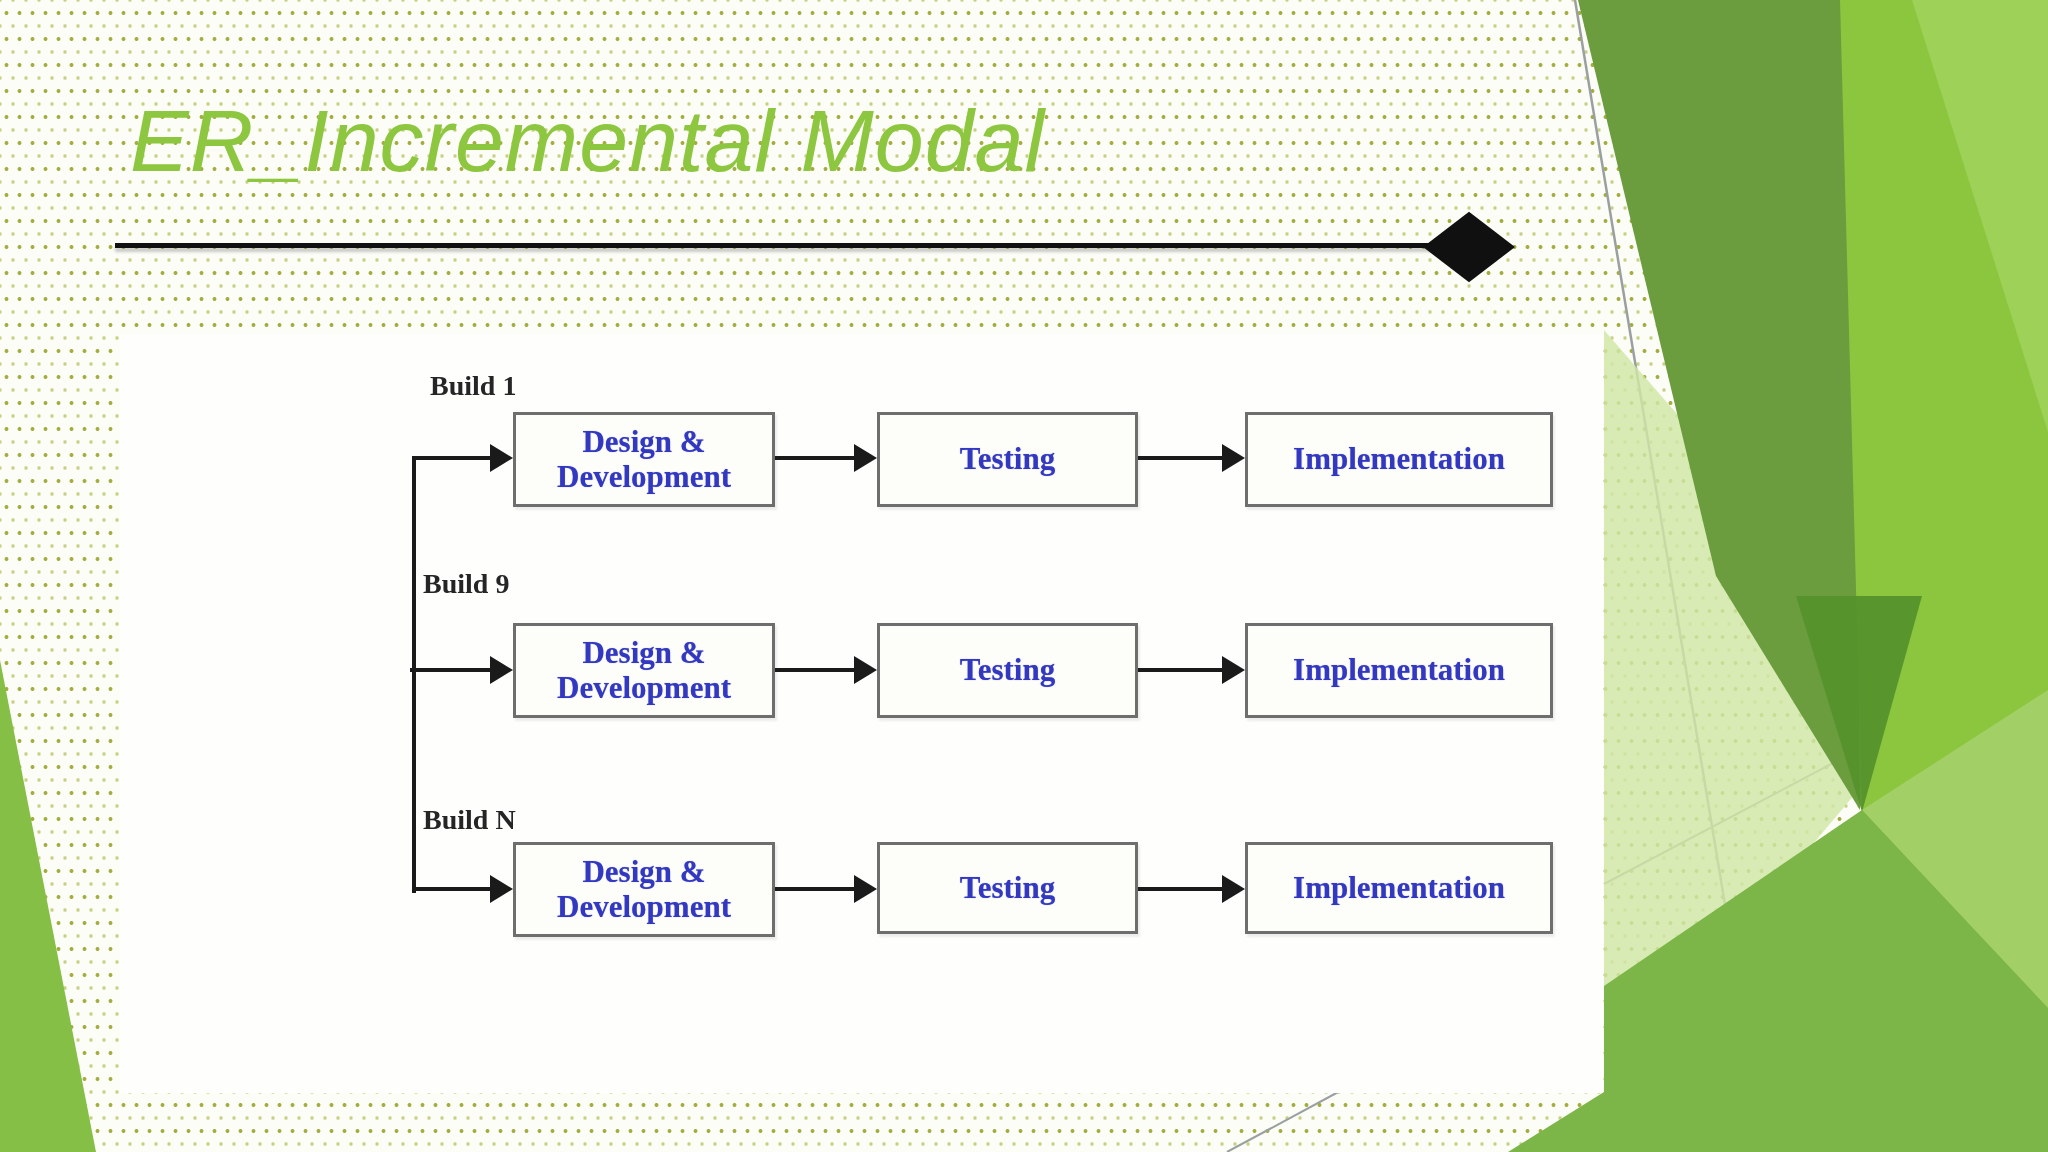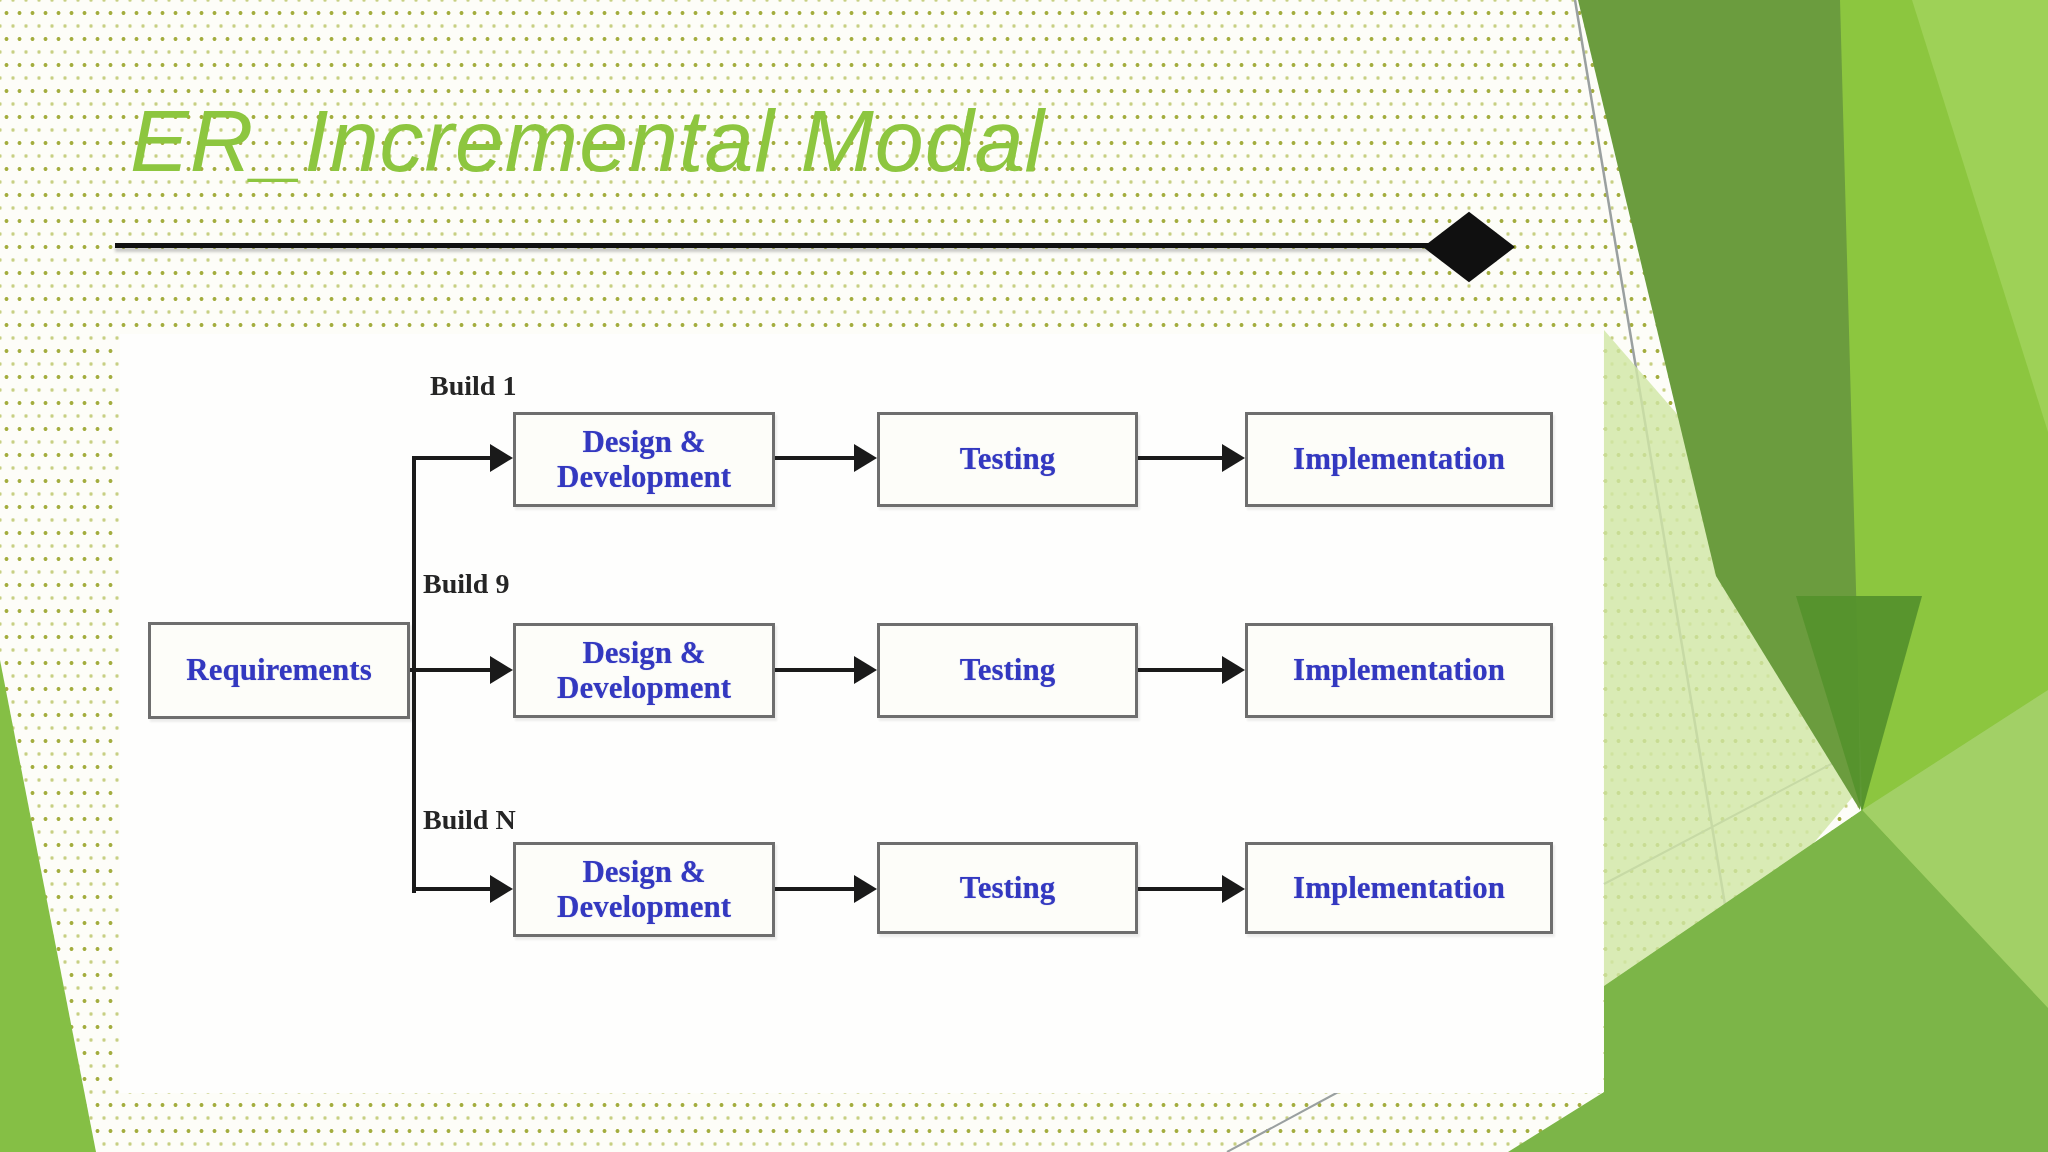--- a/index.html
+++ b/index.html
@@ -112,23 +112,20 @@
   <div class="slide-title">ER_Incremental Modal</div>
   <div class="title-rule"></div>
   <div class="title-diamond"></div>
 
   <div class="diagram-panel">
 
     <div class="build-label" style="left:310px;top:36px">Build 1</div>
     <div class="build-label" style="left:303px;top:234px">Build 9</div>
     <div class="build-label" style="left:303px;top:470px">Build N</div>
 
-    <div class="pbox" style="left:28px;top:288px;width:262px;height:97px">
-      <span class="plabel">Requirements</span>
-    </div>
 
     <div class="connector-v" style="left:292px;top:122px;height:437px"></div>
 
     <div class="pbox" style="left:393px;top:78px;width:262px;height:95px">
       <span class="plabel">Design &amp;
 Development</span>
     </div>
     <div class="pbox" style="left:757px;top:78px;width:261px;height:95px">
       <span class="plabel">Testing</span>
     </div>

